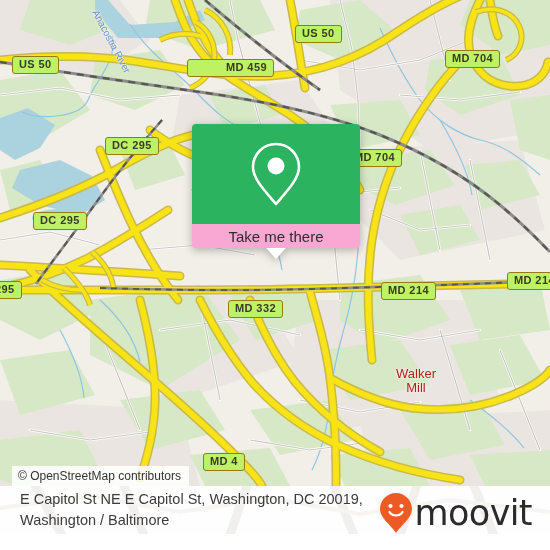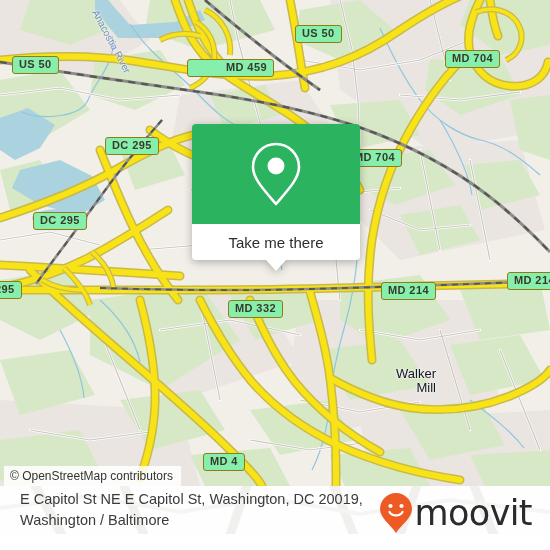--- a/index.html
+++ b/index.html
@@ -21,55 +21,55 @@
     left: 0; top: 0;
     width: 550px; height: 486px;
     background: #f2efe9;
     overflow: hidden;
   }
   #map-svg { position: absolute; left: 0; top: 0; }
 
   
   .shield {
     position: absolute;
-    background: #86efac;
+    background: #bef264;
     border: 1.5px solid #8f7d12;
     border-radius: 3px;
     color: #3a3a2c;
     font-size: 11px;
     font-weight: bold;
     letter-spacing: .4px;
     padding: 1px 6px 2px 6px;
     line-height: 13px;
     white-space: nowrap;
     box-sizing: border-box;
   }
 
   
   .place-label {
     position: absolute;
-    color: #0f172a;
+    color: #b91c1c;
     font-size: 13px;
     line-height: 14px;
-    text-align: right;
+    text-align: center;
     white-space: pre;
     text-shadow: 0 0 3px #f2efe9, 0 0 3px #f2efe9, 0 0 2px #f2efe9;
   }
   .water-label {
     position: absolute;
     color: #6b91c4;
     font-size: 10px;
     white-space: nowrap;
     text-shadow: 0 0 3px #f6f4ef, 0 0 2px #f6f4ef;
   }
 
   
   #attribution {
     position: absolute;
-    left: 4px;
+    left: 12px;
     bottom: 0;
     background: rgba(255,255,255,0.86);
     color: #333333;
     font-size: 12px;
     line-height: 20px;
     padding: 0 8px 0 6px;
     white-space: nowrap;
   }
 
   
@@ -82,23 +82,23 @@
   }
   #popup-head {
     background: #2bb35f;
     border-radius: 4px 4px 0 0;
     height: 100px;
     display: flex;
     align-items: center;
     justify-content: center;
   }
   #popup-foot {
-    background: #ffffff;
+    background: #f9a8d4;
     border-radius: 0 0 4px 4px;
-    height: 36px;
+    height: 24px;
     display: flex;
     align-items: center;
     justify-content: center;
     position: relative;
   }
   #popup-action-label {
     color: #2d2d2d;
     font-size: 15px;
   }
   #popup-tail {

